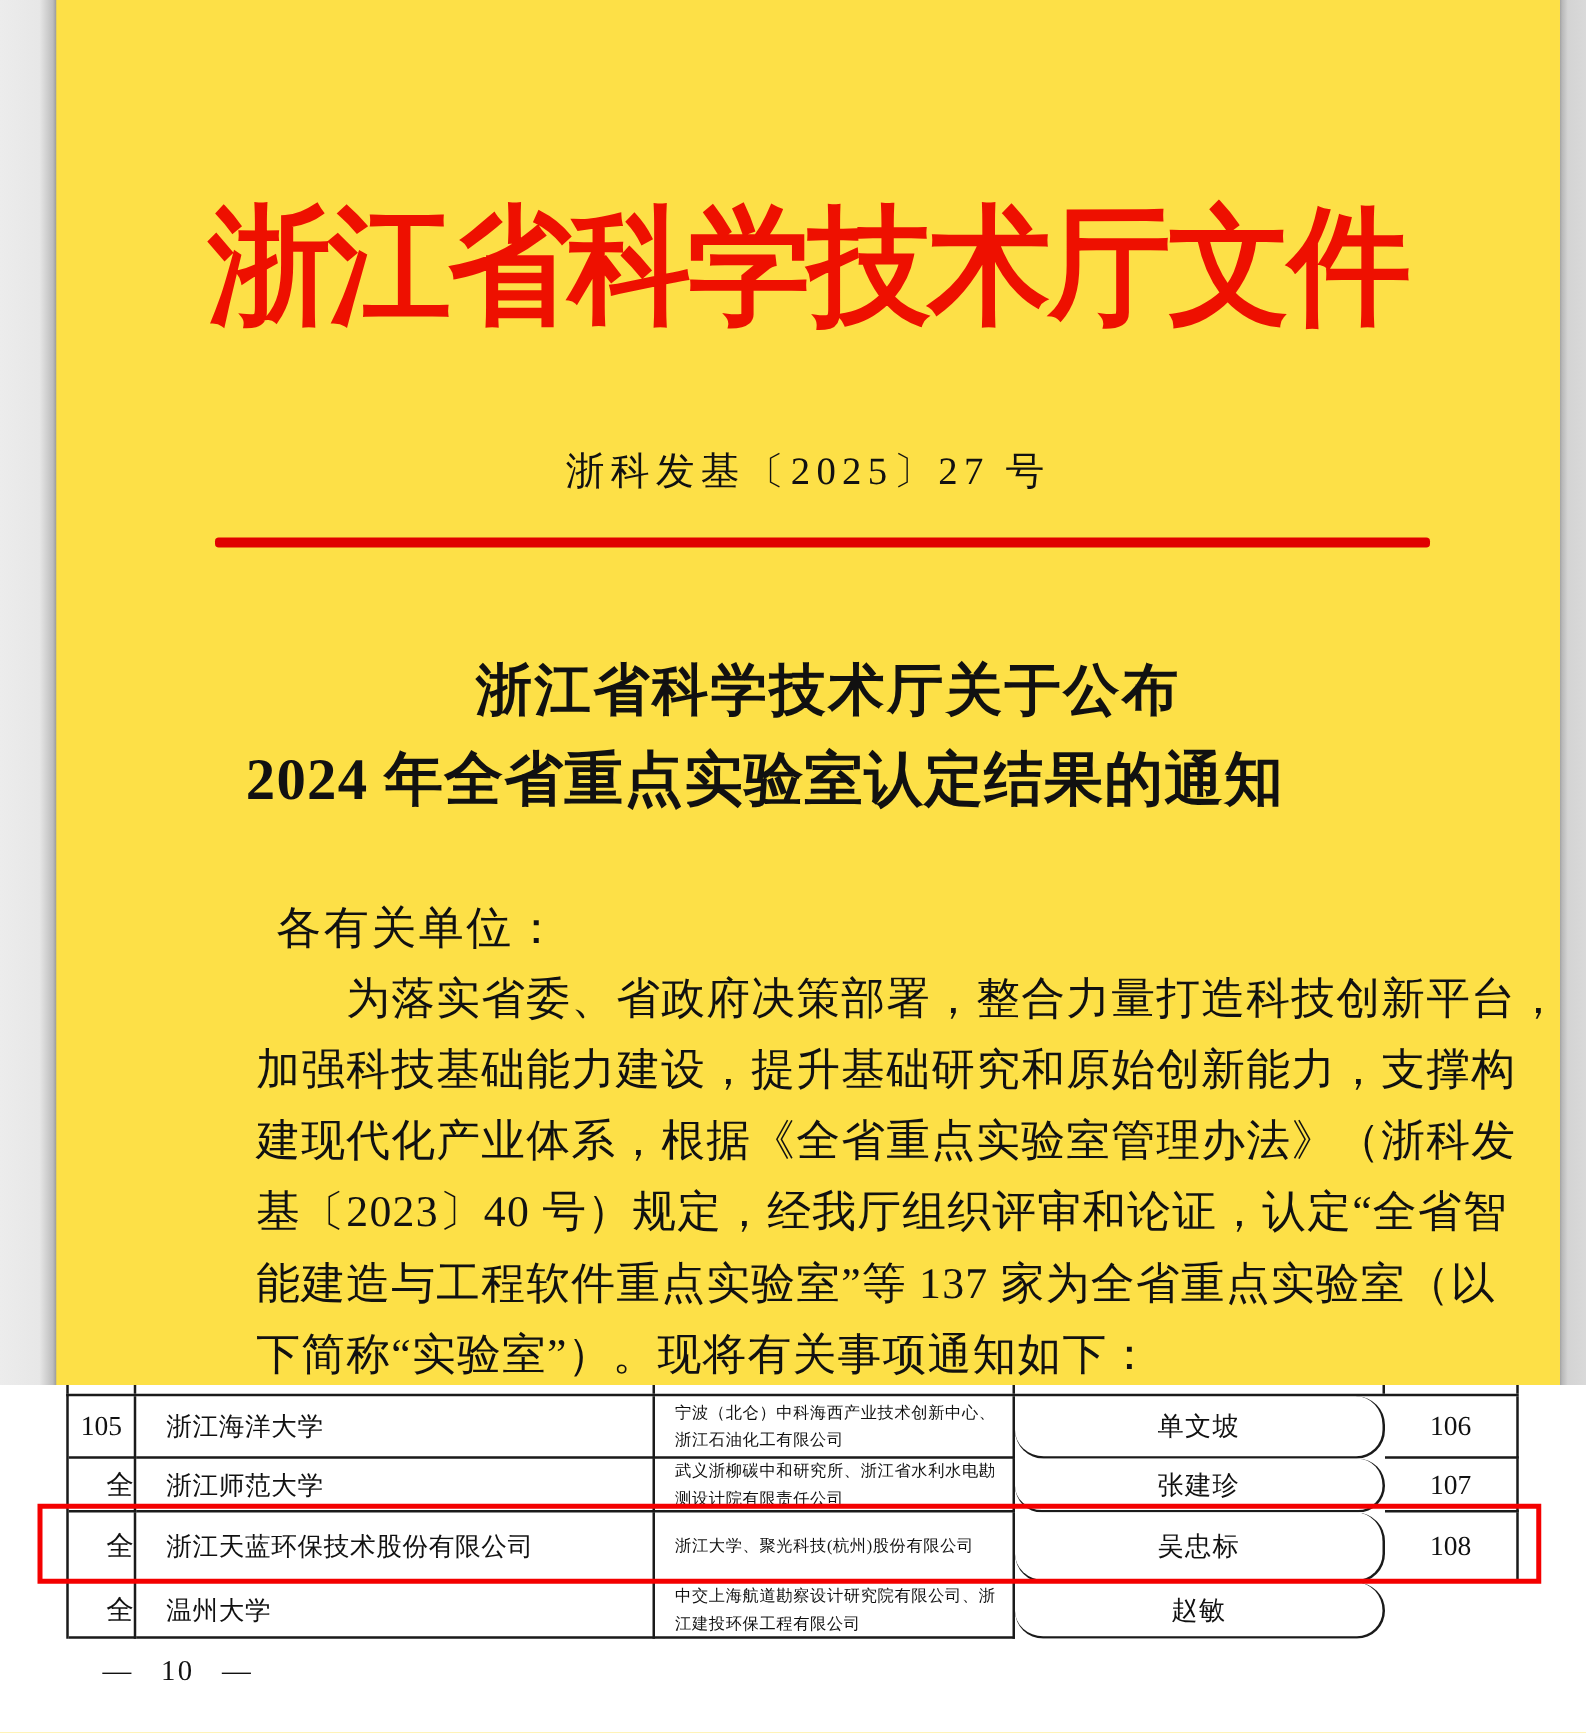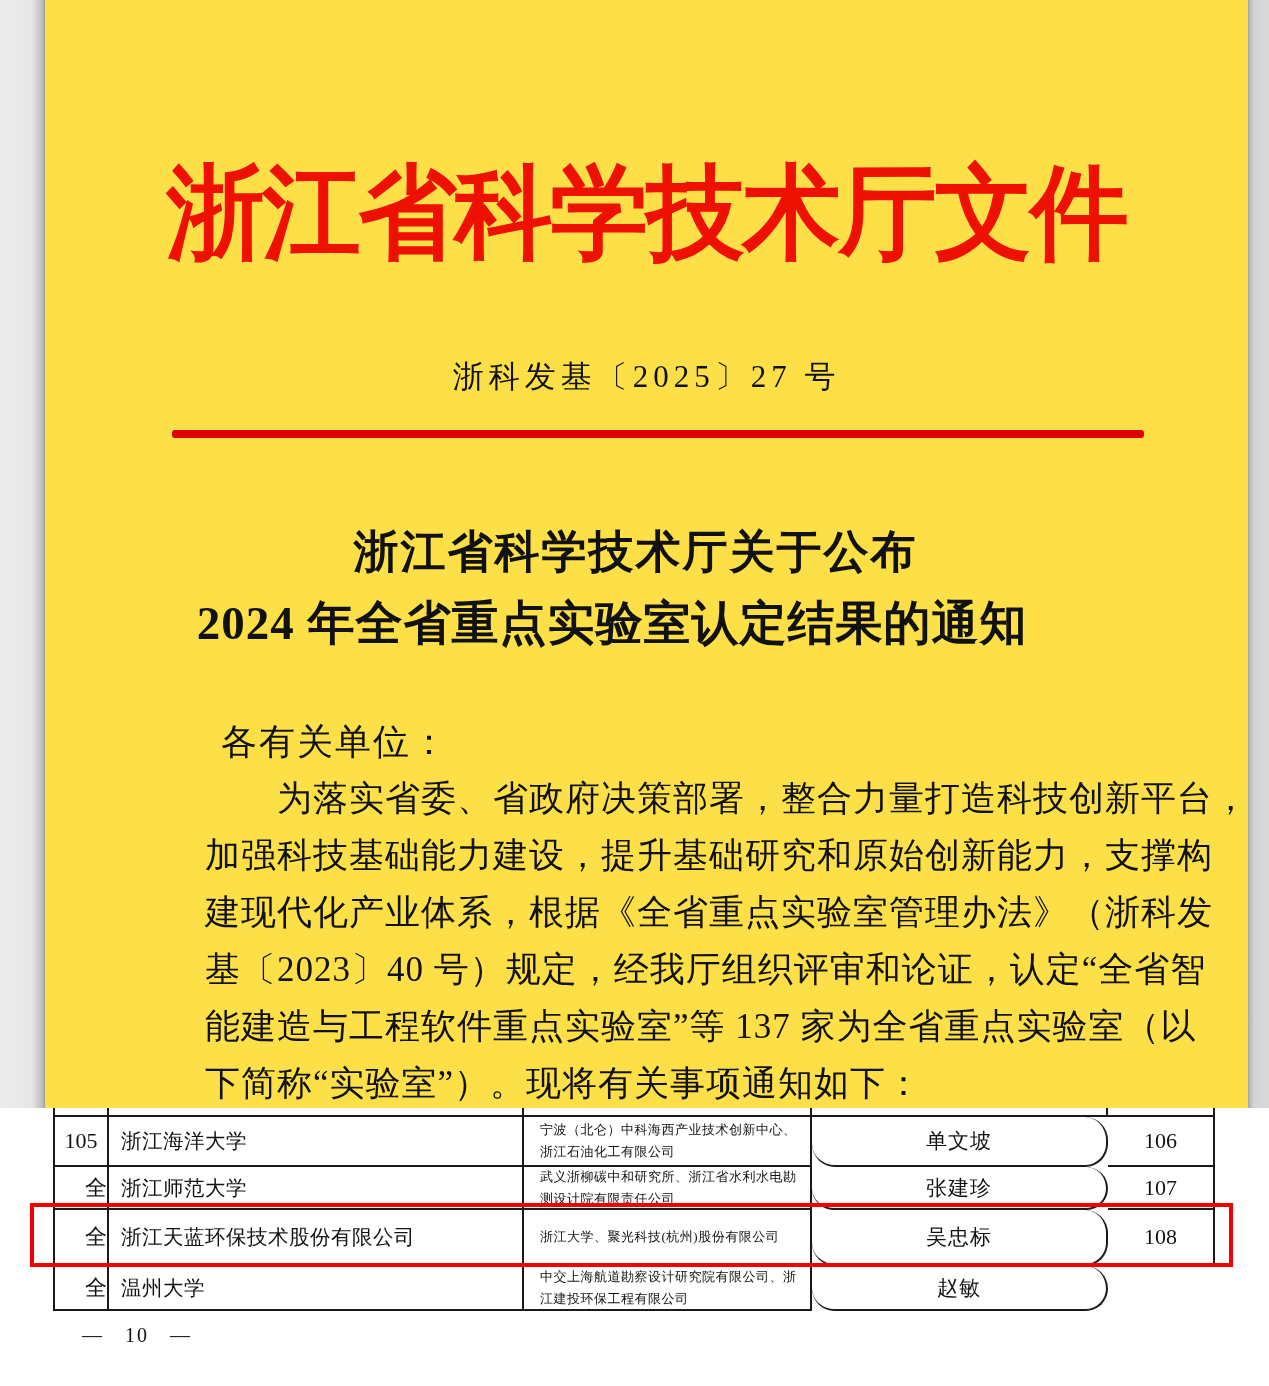--- a/index.html
+++ b/index.html
@@ -34,21 +34,21 @@
   }
   .doc-number{
     position:absolute;left:45px;top:356px;width:1203px;
     text-align:center;font-size:31px;letter-spacing:5px;
   }
   .red-rule{
     position:absolute;left:172px;top:430px;width:972px;height:8px;
     background:var(--rule-red);border-radius:3px;
   }
   .heading-1{
-    position:absolute;left:34px;top:522px;width:1203px;
+    position:absolute;left:61px;top:522px;width:1203px;
     text-align:center;font-size:45px;font-weight:bold;letter-spacing:2px;
   }
   .heading-2{
     position:absolute;left:45px;top:592px;width:1134px;
     text-align:center;font-size:47px;font-weight:bold;letter-spacing:1px;
   }
   .salutation{
     position:absolute;left:221px;top:718px;font-size:36px;letter-spacing:2px;
   }
   .body-text{
@@ -74,29 +74,29 @@
     border-left:2px solid var(--border-black);
     font-size:22px;
   }
   .cell{
     border-right:2px solid var(--border-black);
     border-bottom:2px solid var(--border-black);
     display:flex;align-items:center;overflow:hidden;
   }
   .cell.num{justify-content:center;font-size:22px;}
   .cell.lab{padding-left:30px;font-size:22px;letter-spacing:0.5px;white-space:nowrap;}
-  .cell.host{padding-left:12px;font-size:20.5px;letter-spacing:0.5px;}
+  .cell.host{padding-left:24px;font-size:20.5px;letter-spacing:0.5px;}
   .cell.partners{padding:2px 8px 2px 16px;font-size:13px;line-height:22px;letter-spacing:0.5px;}
   .cell.director{justify-content:center;font-size:21px;letter-spacing:1px;border-radius:23px;}
   .highlight-box{
     position:absolute;left:30px;top:95px;width:1203px;height:64px;
     border:4px solid var(--highlight-red);pointer-events:none;
   }
   .page-number{
-    position:absolute;left:82px;top:216px;font-size:20px;letter-spacing:2px;word-spacing:14px;
+    position:absolute;left:82px;top:216px;font-size:23px;letter-spacing:2px;word-spacing:14px;
   }
 </style>
 </head>
 <body>
 
 <div class="canvas">
 
   <div class="margin-left"></div>
   <div class="margin-right"></div>
 

